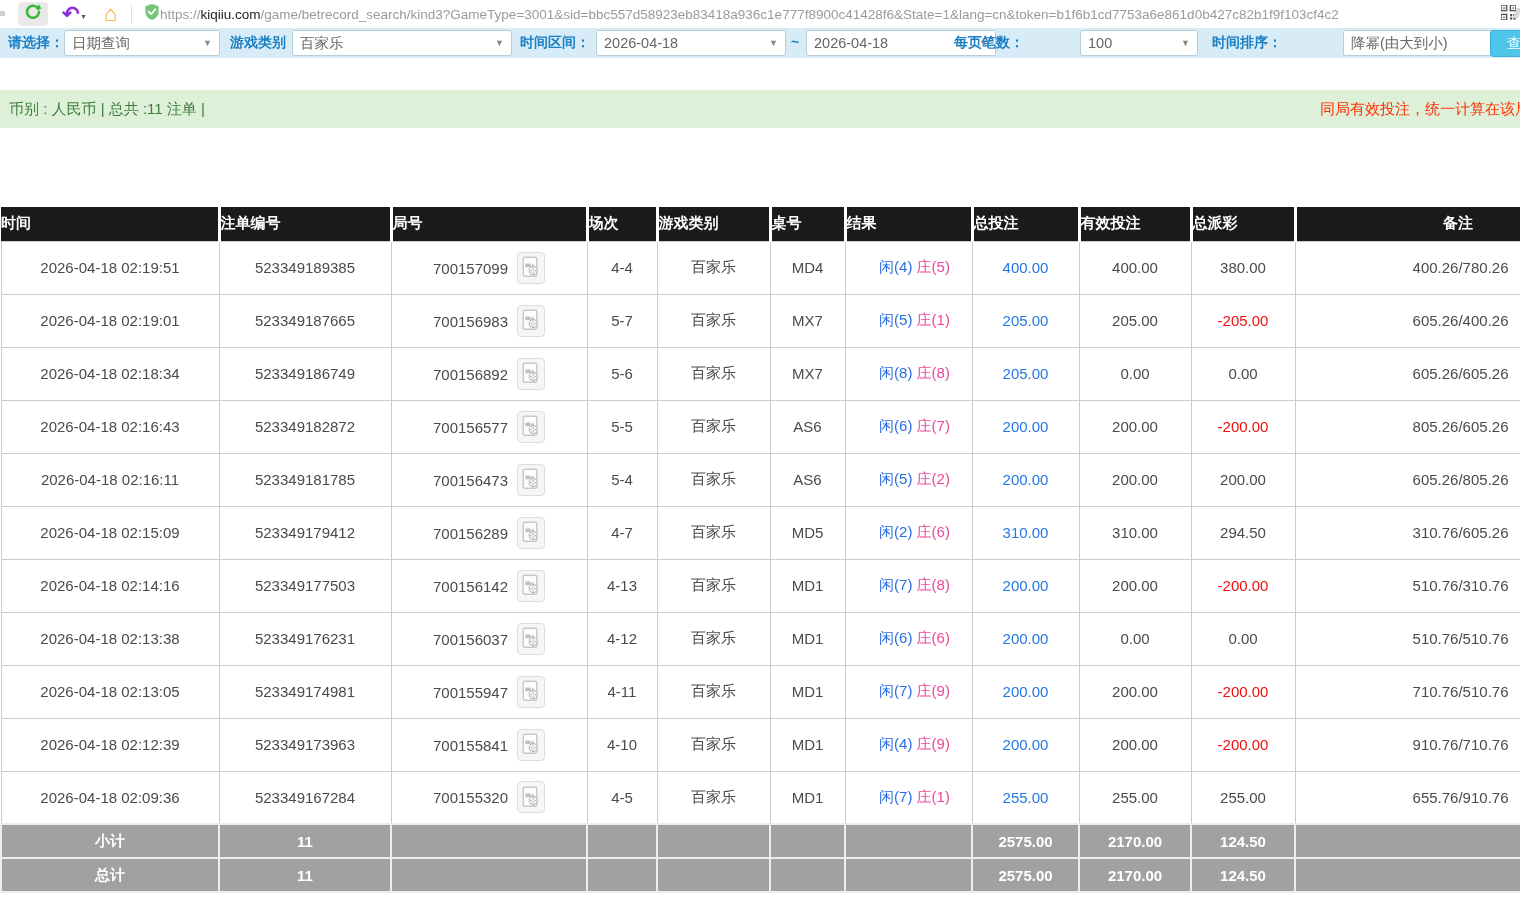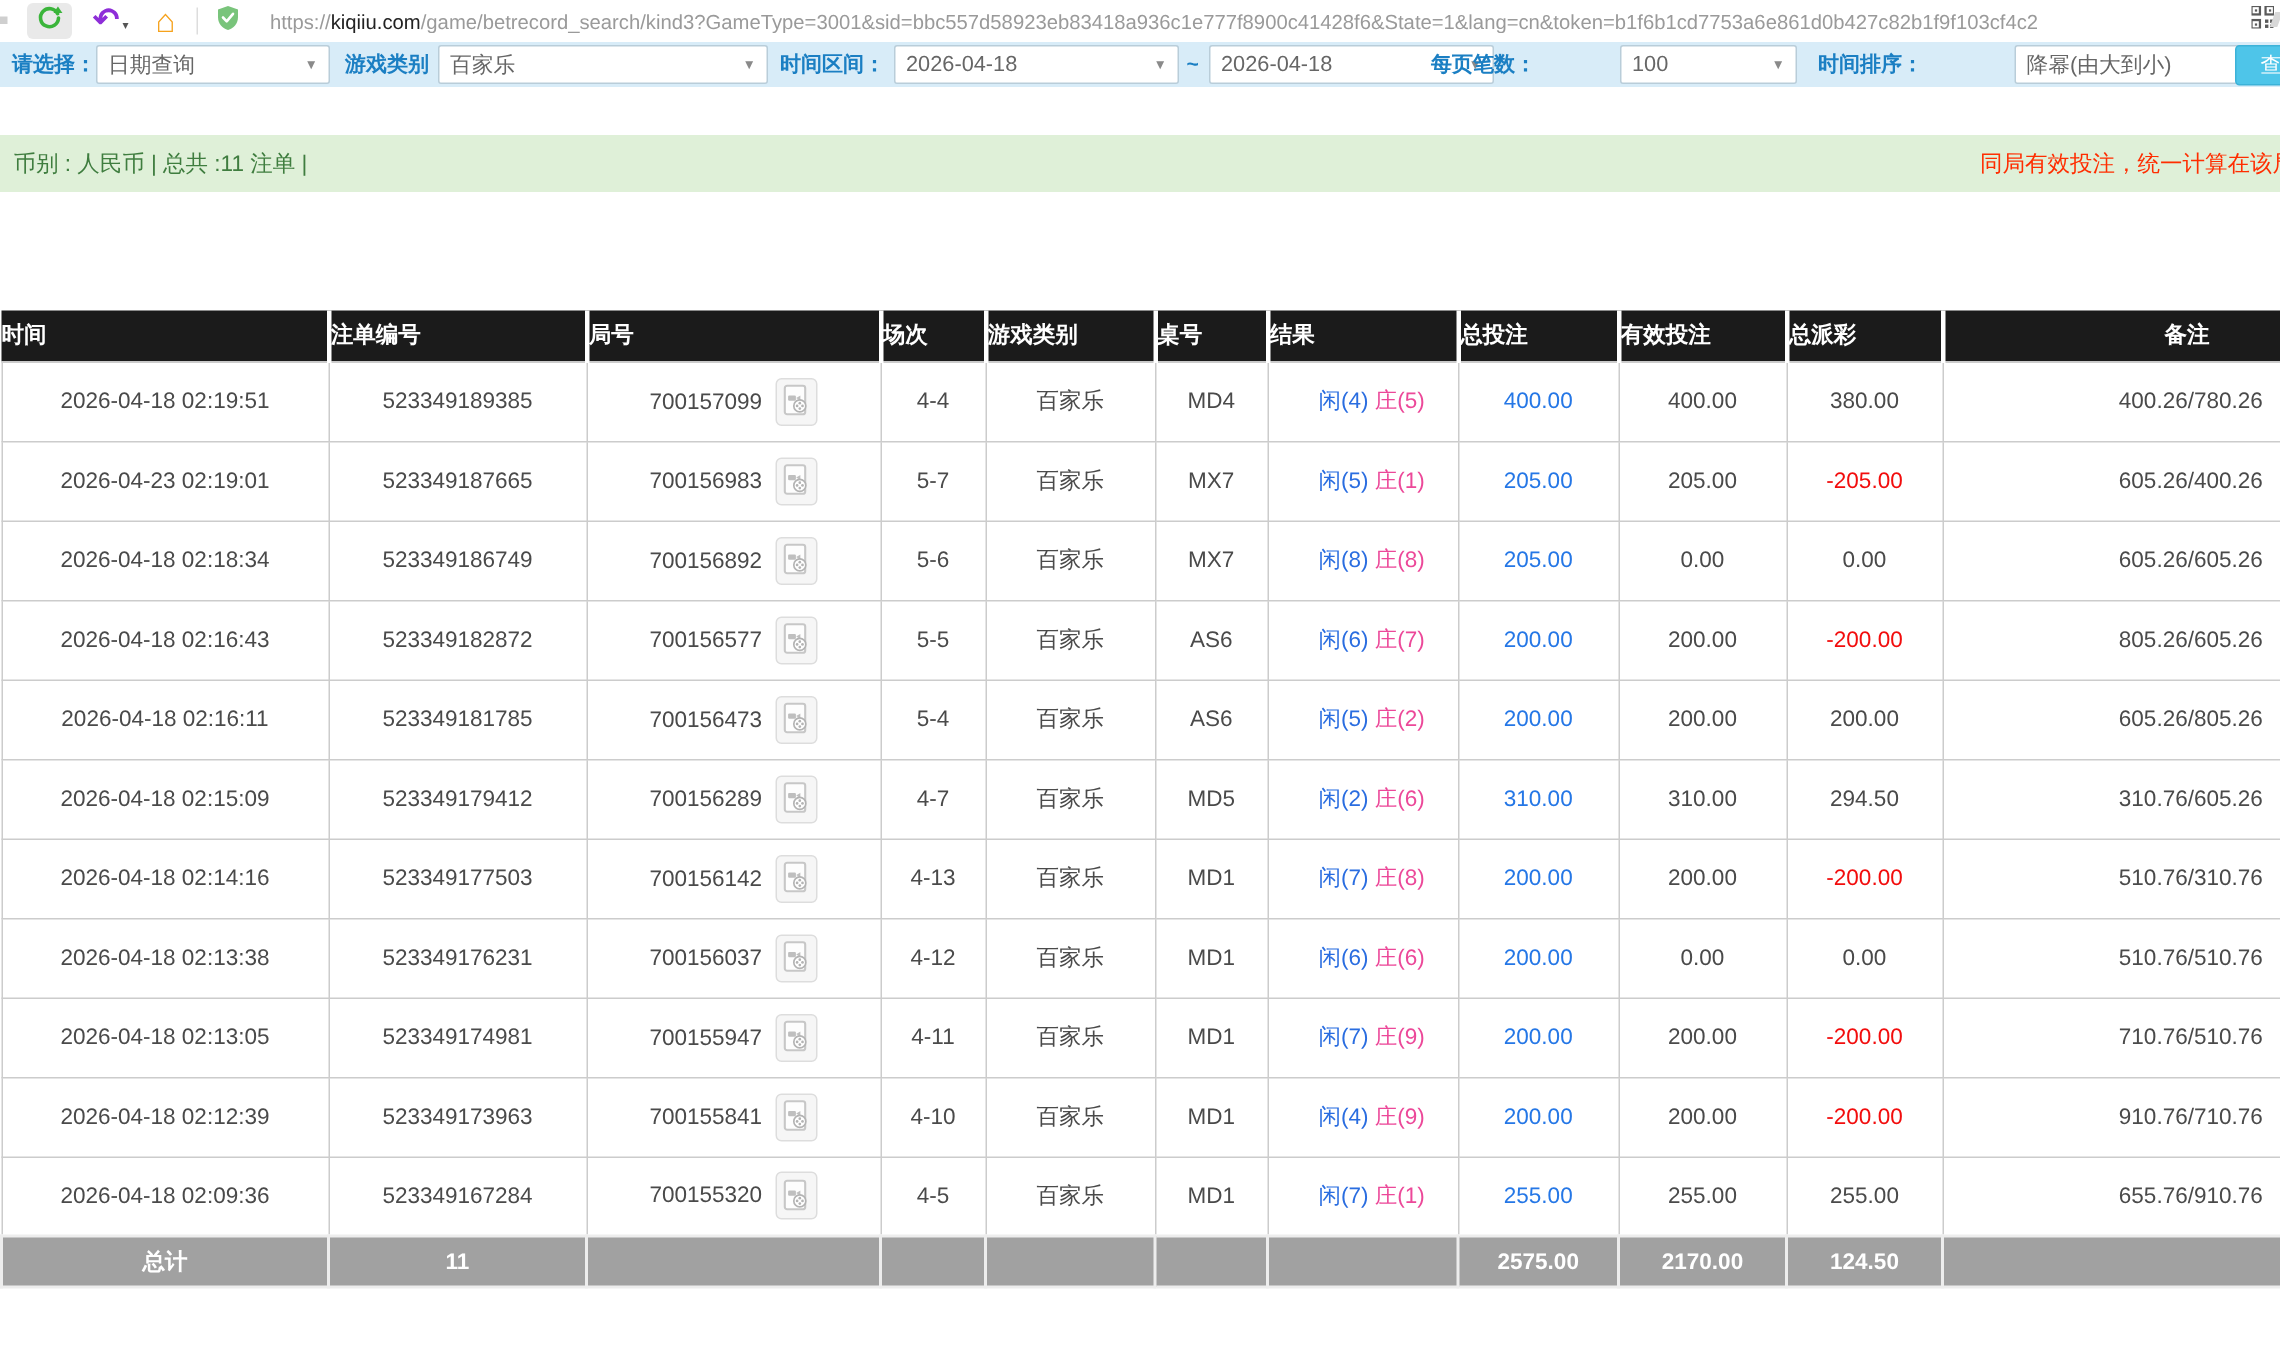--- a/index.html
+++ b/index.html
@@ -11,21 +11,21 @@
     display: flex; align-items: center; }
   .edge-sliver-left { position:absolute; left:0; top:11px; width:5px; height:5px; background:#cfcfcf; }
   .icon-btn { display:flex; align-items:center; justify-content:center; cursor:pointer; }
   .refresh-btn { margin-left:18px; width:30px; height:24px; background:#e9e9e9; border-radius:4px; }
   .undo-wrap { margin-left:14px; display:flex; align-items:center; }
   .undo-glyph { color:#8e2ed8; font-size:21px; font-weight:bold; line-height:20px; }
   .undo-caret { color:#555; font-size:8px; margin-left:2px; margin-top:4px; }
   .home-glyph { margin-left:18px; color:#f6a21c; font-size:22px; font-weight:bold; line-height:22px; }
   .bar-sep { width:1px; height:18px; background:#ddd; margin:0 12px 0 14px; }
   .url-box { display:flex; align-items:center; flex:1; overflow:hidden; white-space:nowrap; }
-  .url-text { font-size:13.5px; margin-left:20px; overflow:hidden; white-space:nowrap; }
+  .url-text { font-size:13.5px; margin-left:0; overflow:hidden; white-space:nowrap; }
   .url-scheme, .url-path { color:#9a9a9a; }
   .url-domain { color:#222; }
   .qr-btn { margin:0 4px 0 6px; }
   .edge-sliver-right { position:absolute; right:0; top:8px; width:5px; height:10px; background:#d8d8d8;
     transform: skewX(-20deg); }
 
   
   .filter-bar { position: relative; height: 30px; background: #d8ecf8; }
   .f-label { position:absolute; top:6px; font-size:14px; font-weight:bold; color:#1b7fc3; white-space:nowrap; }
   .sel { position:absolute; top:2px; height:26px; background:#fff; border:1px solid #b9cdd9;
@@ -204,21 +204,21 @@
         <td>4-4</td>
         <td>百家乐</td>
         <td>MD4</td>
         <td><span class="res-p">闲(4)</span> <span class="res-b">庄(5)</span></td>
         <td class="blue">400.00</td>
         <td>400.00</td>
         <td class="">380.00</td>
         <td class="remark">400.26/780.26</td>
       </tr>
       <tr>
-        <td>2026-04-23 02:19:01</td>
+        <td>2026-04-18 02:19:01</td>
         <td>523349187665</td>
         <td><span class="rid">700156983</span><button class="video-btn"><span><svg width="18" height="22" viewBox="0 0 18 22">
                 <rect x="1.2" y="1.2" width="13.6" height="19" rx="1.6" fill="#fdfdfd" stroke="#c7c7c7" stroke-width="1.4"></rect>
                 <rect x="3.4" y="7.6" width="5.2" height="3.6" rx="0.8" fill="#bfbfbf"></rect>
                 <polygon points="8.8,9.4 11.6,7.6 11.6,11.2" fill="#bfbfbf"></polygon>
                 <circle cx="11.2" cy="14.6" r="4" fill="#fff" stroke="#b3b3b3" stroke-width="1.1"></circle>
                 <circle cx="11.2" cy="12.8" r="0.9" fill="#b3b3b3"></circle>
                 <circle cx="11.2" cy="16.4" r="0.9" fill="#b3b3b3"></circle>
                 <circle cx="9.4" cy="14.6" r="0.9" fill="#b3b3b3"></circle>
                 <circle cx="13" cy="14.6" r="0.9" fill="#b3b3b3"></circle>
@@ -426,26 +426,39 @@
         <td>MD1</td>
         <td><span class="res-p">闲(7)</span> <span class="res-b">庄(1)</span></td>
         <td class="blue">255.00</td>
         <td>255.00</td>
         <td class="">255.00</td>
         <td class="remark">655.76/910.76</td>
       </tr>
     </tbody>
   <tfoot id="foot-rows">
       <tr>
-        <td>总计</td>
+        <td>小计</td>
         <td>11</td>
         <td></td>
         <td></td>
         <td></td>
         <td></td>
         <td></td>
         <td>2575.00</td>
         <td>2170.00</td>
         <td>124.50</td>
         <td class="remark"></td>
       </tr>
+      <tr>
+        <td>总计</td>
+        <td>11</td>
+        <td></td>
+        <td></td>
+        <td></td>
+        <td></td>
+        <td></td>
+        <td>2575.00</td>
+        <td>2170.00</td>
+        <td>124.50</td>
+        <td class="remark"></td>
+      </tr>
     </tfoot>
 </table>
 
 </body></html>

